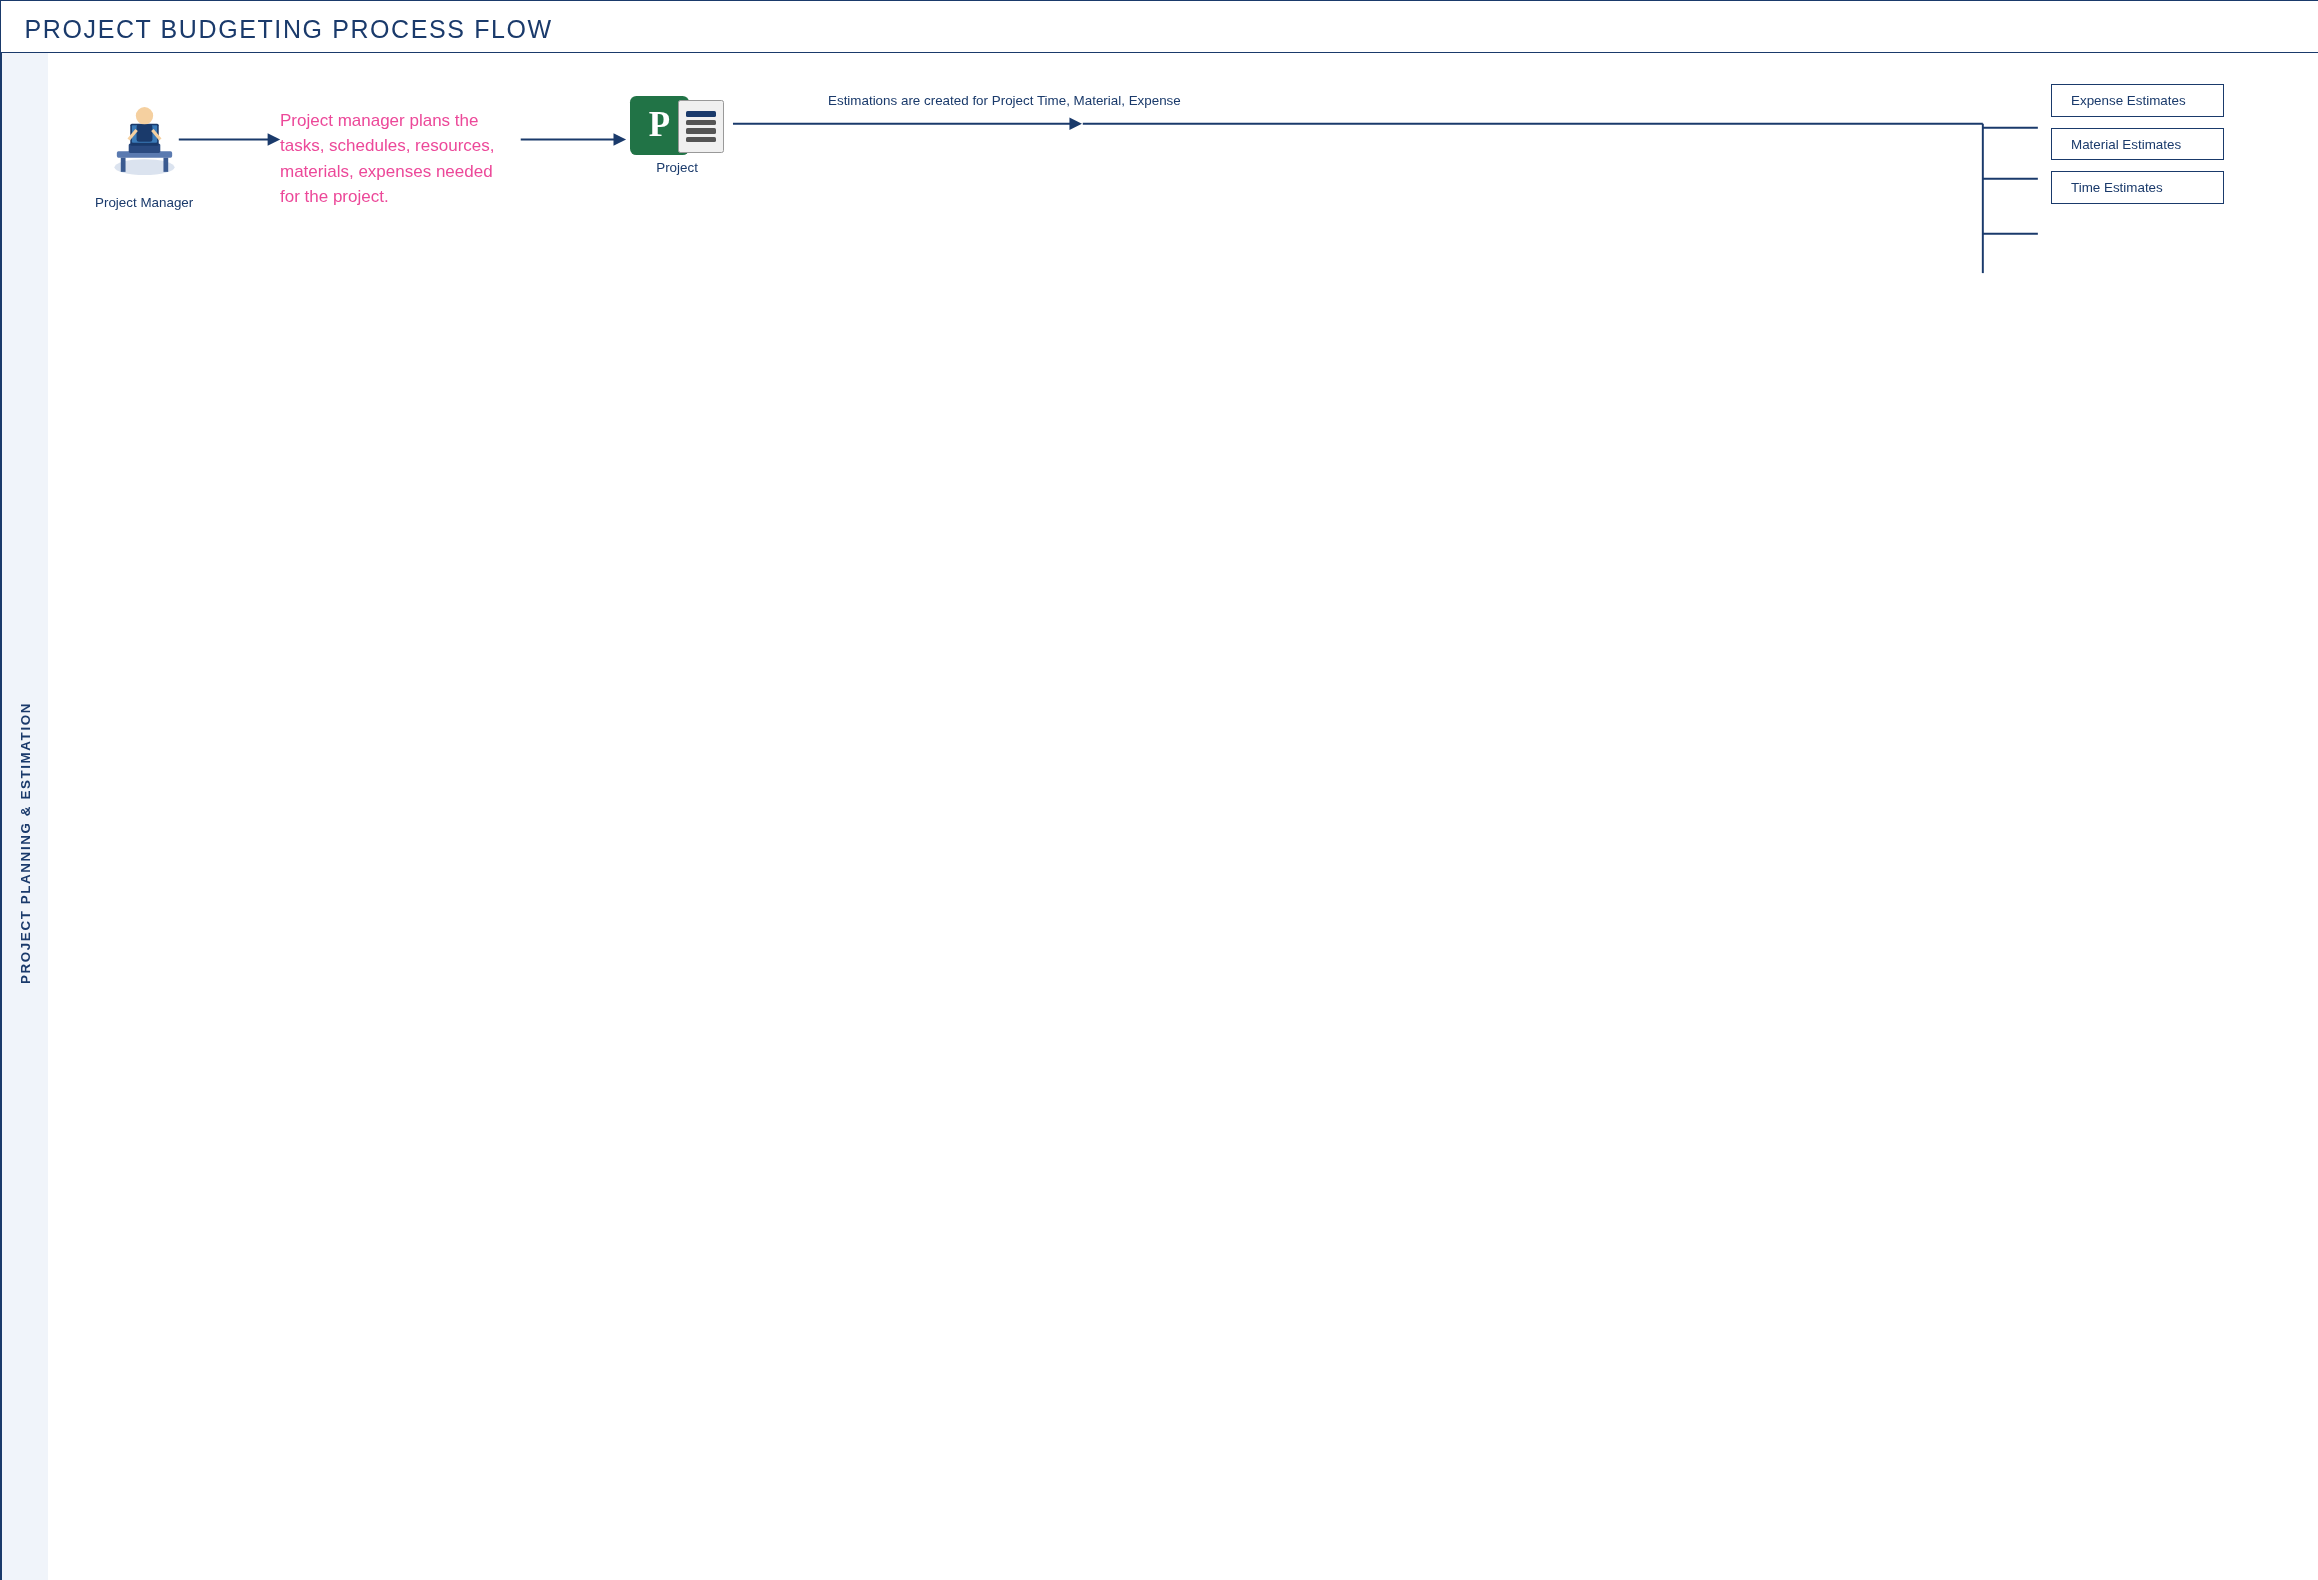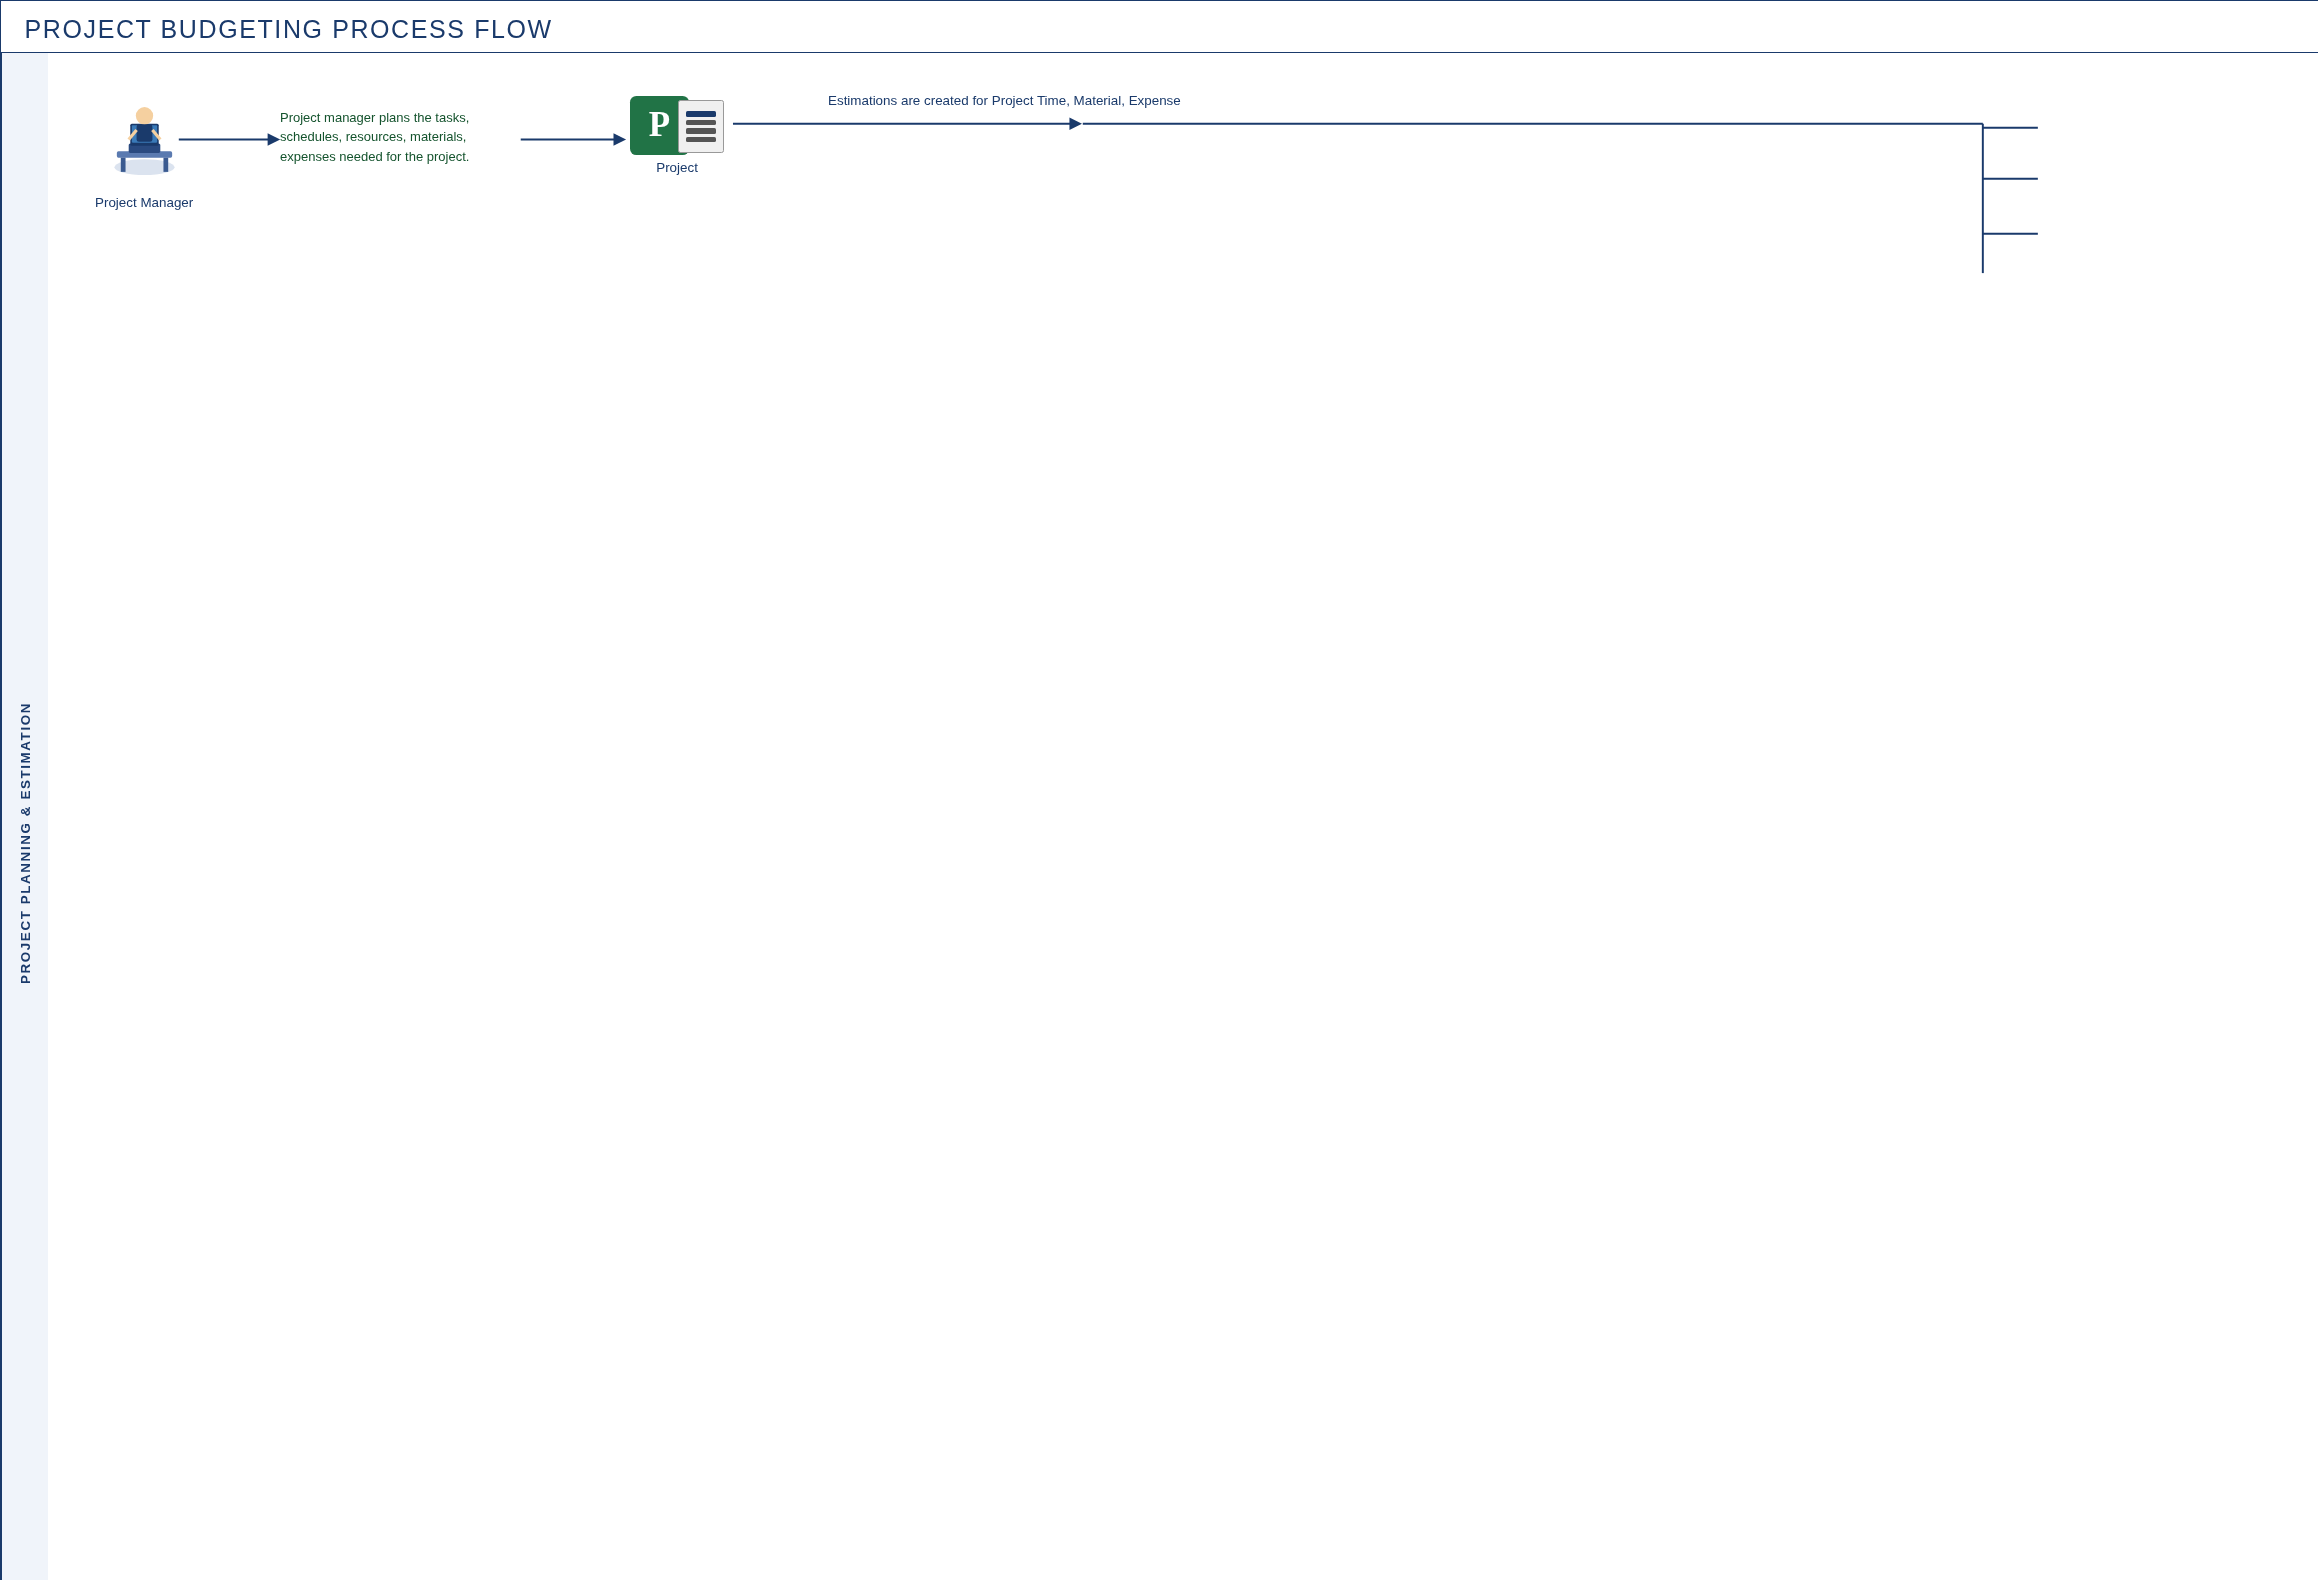--- a/index.html
+++ b/index.html
@@ -133,21 +133,21 @@
           <div class="label-below">Project Manager</div>
         </div>
 
         <svg class="lane-overlay" width="2264" height="314" viewBox="0 0 2885 2010">
 
           <line x1="165" y1="110" x2="280" y2="110" stroke="#1a3a6b" stroke-width="2.5"></line>
           <polygon points="278,102 294,110 278,118" fill="#1a3a6b"></polygon>
         </svg>
 
         <div class="node" style="left:232px; top:55px; max-width:220px;">
-          <div style="font-size:13px; color:#14532d; line-height:1.5;">Project manager plans the tasks, schedules, resources, materials, expenses needed for the project.</div>
+          <div style="font-size:17px; color:#ec4899; line-height:1.5;">Project manager plans the tasks, schedules, resources, materials, expenses needed for the project.</div>
         </div>
 
         <svg class="lane-overlay" width="2264" height="314" style="position:absolute;top:0;left:0;pointer-events:none;" viewBox="0 0 2885 2010">
           <line x1="600" y1="110" x2="720" y2="110" stroke="#1a3a6b" stroke-width="2.5"></line>
           <polygon points="718,102 734,110 718,118" fill="#1a3a6b"></polygon>
         </svg>
 
         <div class="node" style="left:582px; top:43px;">
           <div style="display:flex; align-items:flex-end; gap:3.1px;">
 
@@ -165,20 +165,34 @@
 
         <svg class="lane-overlay" width="2264" height="314" style="position:absolute;top:0;left:0;pointer-events:none;" viewBox="0 0 2885 2010">
           <line x1="870" y1="90" x2="1300" y2="90" stroke="#1a3a6b" stroke-width="2.5"></line>
           <polygon points="1298,82 1314,90 1298,98" fill="#1a3a6b"></polygon>
         </svg>
 
         <div class="node" style="left:780px; top:39px;">
           <div style="font-size:13.4px; color:#1a3a6b; text-align:center; line-height:1.4;">Estimations are created for Project Time, Material, Expense</div>
         </div>
 
+        <div class="node" style="right:94px; top:31px;">
+
+          <div style="border:1.2px solid #1a3a6b; padding:7.9px 19px; font-size:13.4px; color:#1a3a6b; background:#fff; min-width:173px; margin-bottom:11px;">
+            <span>Expense Estimates</span>
+          </div>
+
+          <div style="border:1.2px solid #1a3a6b; padding:7.9px 19px; font-size:13.4px; color:#1a3a6b; background:#fff; min-width:173px; margin-bottom:11px;">
+            <span>Material Estimates</span>
+          </div>
+
+          <div style="border:1.2px solid #1a3a6b; padding:7.9px 19px; font-size:13.4px; color:#1a3a6b; background:#fff; min-width:173px;">
+            <span>Time Estimates</span>
+          </div>
+        </div>
 
         <svg class="lane-overlay" width="2264" height="314" style="position:absolute;top:0;left:0;pointer-events:none;" viewBox="0 0 2885 2010">
 
           <line x1="1315" y1="90" x2="2460" y2="90" stroke="#1a3a6b" stroke-width="2.5"></line>
 
           <line x1="2460" y1="90" x2="2460" y2="280" stroke="#1a3a6b" stroke-width="2.5"></line>
 
           <line x1="2460" y1="95" x2="2530" y2="95" stroke="#1a3a6b" stroke-width="2.5"></line>
           <line x1="2460" y1="160" x2="2530" y2="160" stroke="#1a3a6b" stroke-width="2.5"></line>
           <line x1="2460" y1="230" x2="2530" y2="230" stroke="#1a3a6b" stroke-width="2.5"></line>

